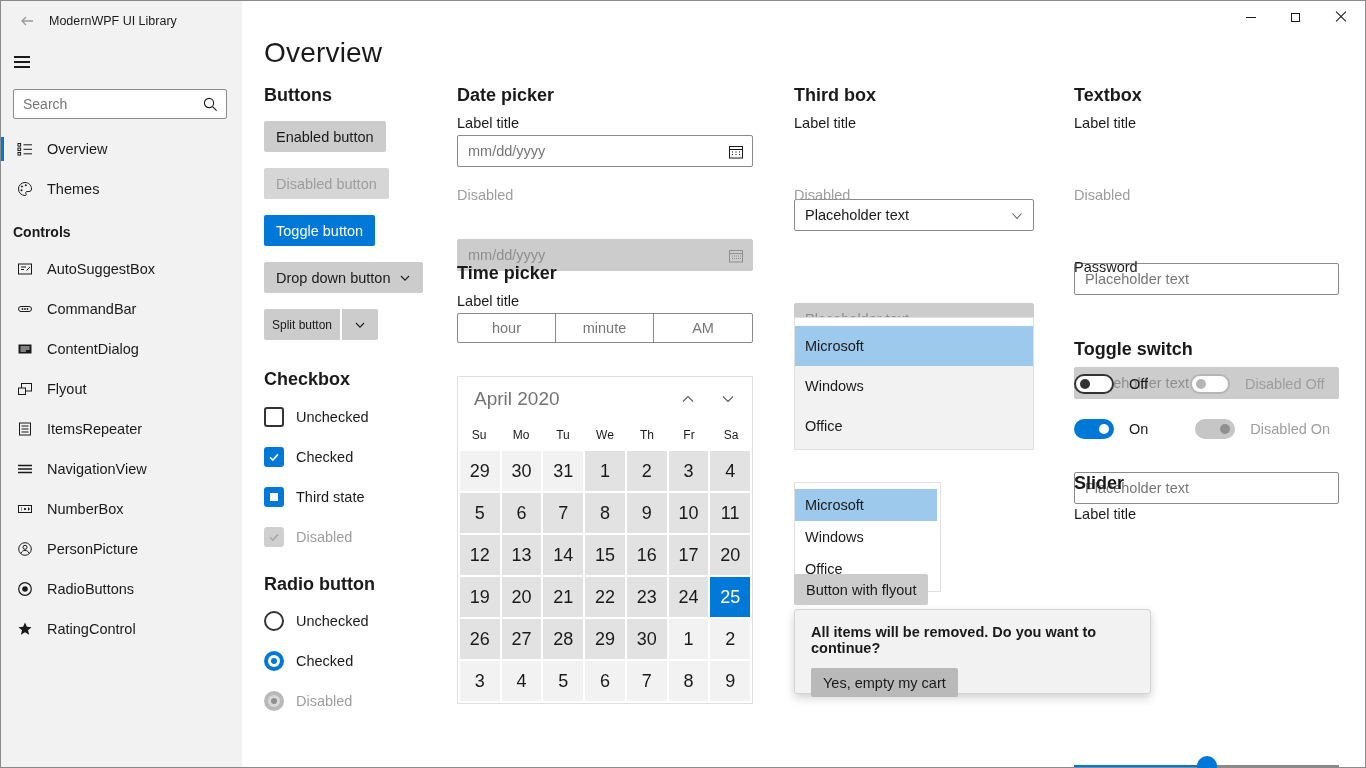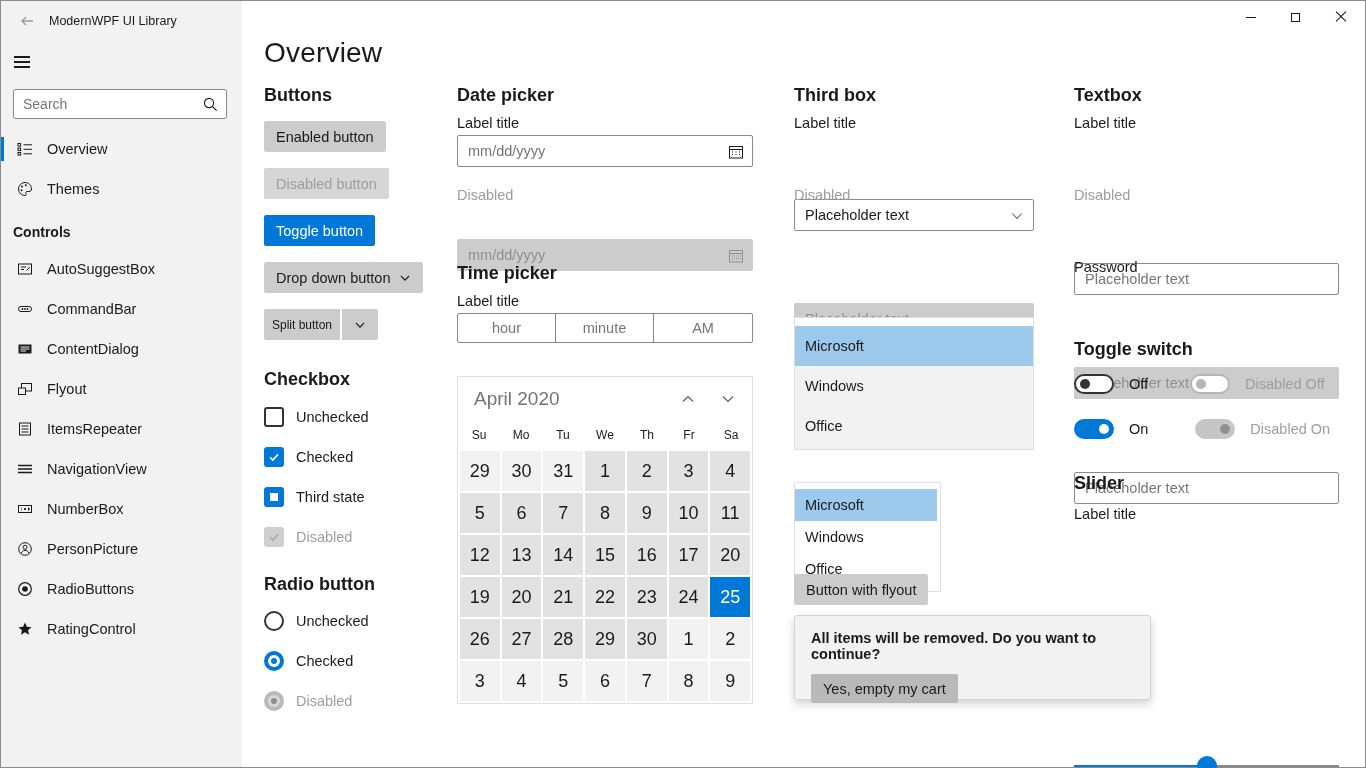--- a/index.html
+++ b/index.html
@@ -492,21 +492,21 @@
     </div>
     <div class="abs listbox lb2" style="left:552px; top:433px; width:147px; height:110px;">
       <div id="lb2-body">
           <div class="lb-item sel">Microsoft</div>
           <div class="lb-item">Windows</div>
           <div class="lb-item">Office</div>
         </div>
     </div>
 
     <div class="abs btn" style="left:552px; top:573px;">Button with flyout</div>
-    <div class="abs flyout" style="left:552px; top:608px; width:357px; height:85px;margin-top:6px;">
+    <div class="abs flyout" style="left:552px; top:608px; width:357px; height:85px;">
       <div class="msg">All items will be removed. Do you want to continue?</div>
       <div class="btn">Yes, empty my cart</div>
     </div>
 
     <div class="abs sec-h" style="left:832px; top:84px;">Textbox</div>
     <div class="abs fld-lbl" style="left:832px; top:114px;">Label title</div>
     <div class="abs tbox" style="left:832px; top:134px; width:265px;">
       <input placeholder="Placeholder text" style="">
     </div>
     <div class="abs fld-lbl dis" style="left:832px; top:186px;">Disabled</div>

